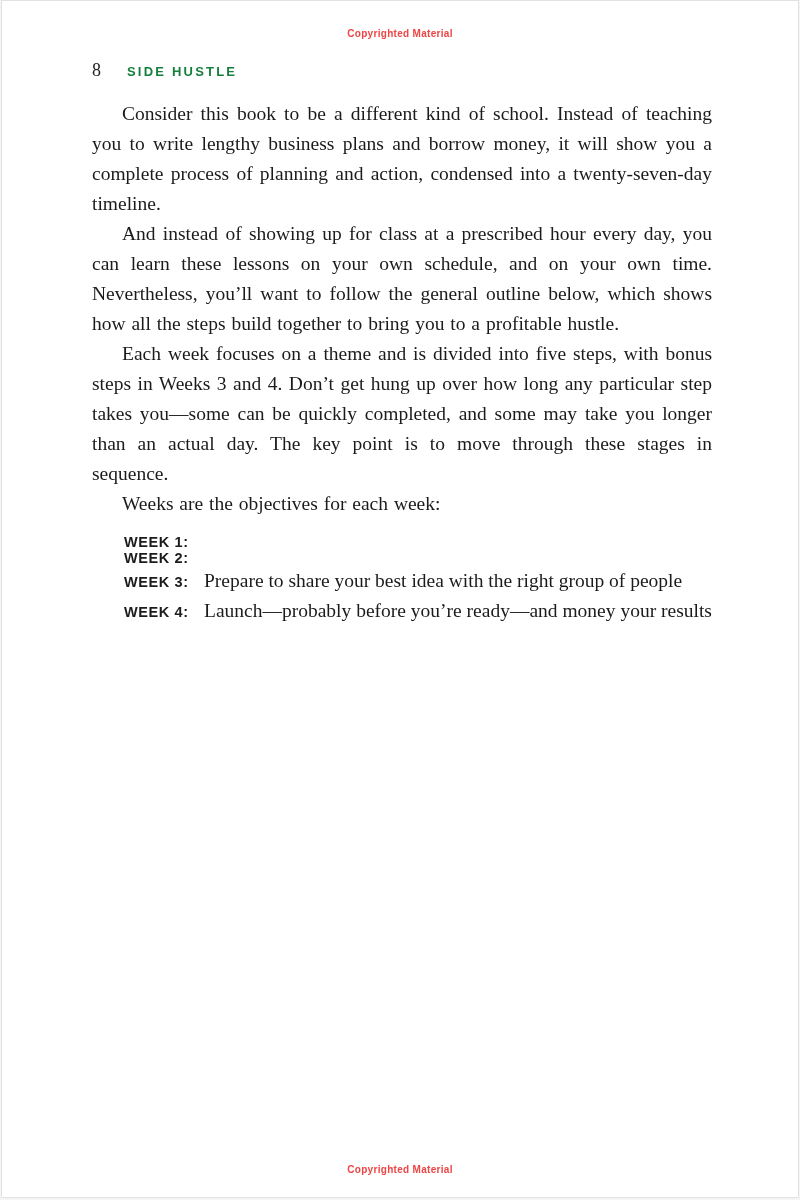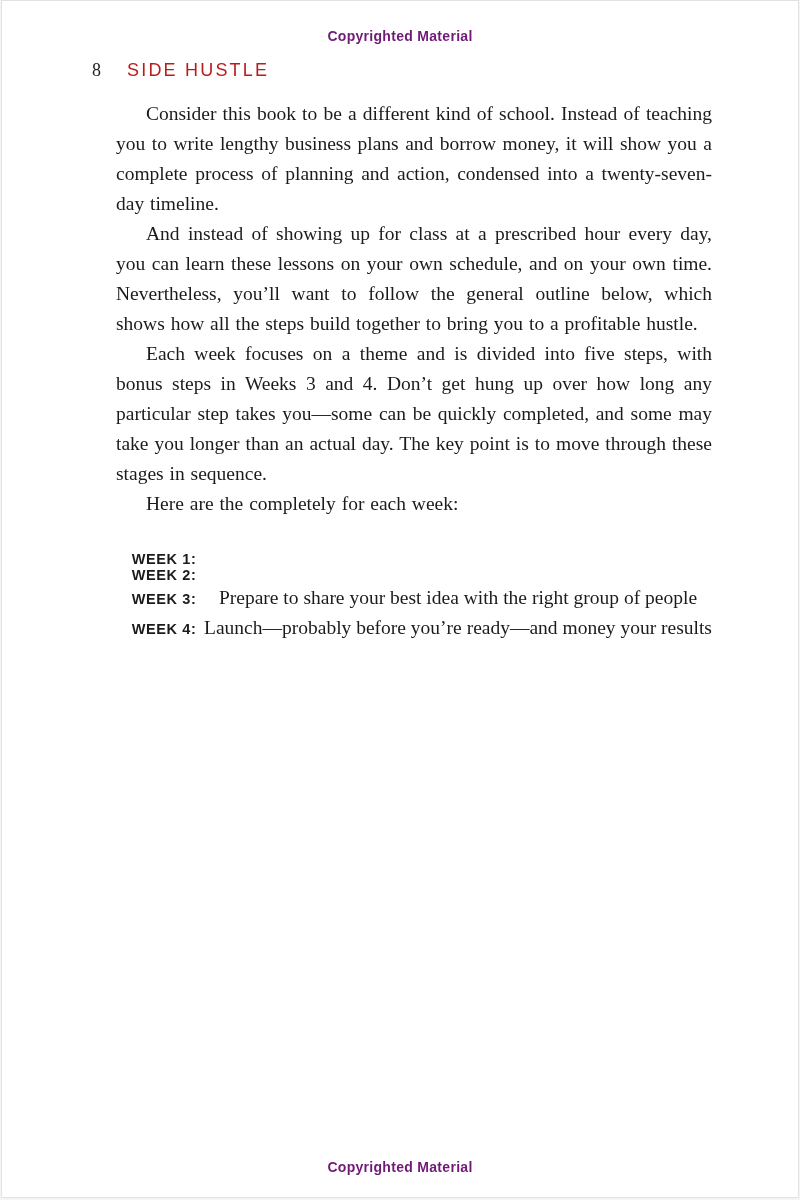--- a/index.html
+++ b/index.html
@@ -14,22 +14,22 @@
     font-family: "Liberation Serif", serif;
     color: #1b1b1b;
     overflow: hidden;
   }
   .copyright {
     position: absolute;
     left: 0; right: 0;
     text-align: center;
     font-family: "Liberation Sans", sans-serif;
     font-weight: 700;
-    font-size: 14px;
-    color: #701a75;
+    font-size: 10px;
+    color: #ef4444;
     letter-spacing: 0.3px;
   }
   .copyright.top { top: 27px; }
   .copyright.bottom { bottom: 22px; }
   .running-header {
     position: absolute;
     top: 59px;
     left: 90px;
     right: 90px;
     font-family: "Liberation Sans", sans-serif;
@@ -38,43 +38,42 @@
     align-items: baseline;
   }
   .page-number {
     font-family: "Liberation Serif", serif;
     font-size: 18px;
     font-weight: 400;
     color: #222222;
     margin-right: 26px;
   }
   .running-head {
-    font-size: 18px;
-    font-weight: 400;
+    font-size: 13px;
+    font-weight: 700;
     letter-spacing: 2.2px;
-    color: #b91c1c;
+    color: #15803d;
   }
   .body-text {
     position: absolute;
     top: 98px;
     left: 90px;
     width: 620px;
   }
   .body-text p {
     margin: 0;
     font-size: 19.5px;
     line-height: 30px;
     text-align: justify;
     word-spacing: 1px;
   }
-  .body-text p.indented { text-indent: 30px; margin-left: 24px; }
+  .body-text p.indented { text-indent: 30px; }
   .week-list {
-    margin-top: 32px;
+    margin-top: 15px;
     margin-left: 32px;
-    text-align: center;
   }
   .week-item {
     display: flex;
     align-items: baseline;
   }
   .week-label {
     flex: 0 0 80px;
     font-family: "Liberation Sans", sans-serif;
     font-weight: 700;
     font-size: 14.5px;
@@ -97,21 +96,21 @@
 
   <div class="running-header">
     <span class="page-number">8</span>
     <span class="running-head">SIDE HUSTLE</span>
   </div>
 
   <div class="body-text">
     <p class="indented">Consider this book to be a different kind of school. Instead of teaching you to write lengthy business plans and borrow money, it will show you a complete process of planning and action, condensed into a twenty-seven-day timeline.</p>
     <p class="indented">And instead of showing up for class at a prescribed hour every day, you can learn these lessons on your own schedule, and on your own time. Nevertheless, you’ll want to follow the general outline below, which shows how all the steps build together to bring you to a profitable hustle.</p>
     <p class="indented">Each week focuses on a theme and is divided into five steps, with bonus steps in Weeks 3 and 4. Don’t get hung up over how long any particular step takes you—some can be quickly completed, and some may take you longer than an actual day. The key point is to move through these stages in sequence.</p>
-    <p class="indented">Here are the completely for each week:</p>
+    <p class="indented">Weeks are the objectives for each week:</p>
 
     <div class="week-list">
       <div class="week-item">
         <span class="week-label">WEEK 1:</span>
       </div>
       <div class="week-item">
         <span class="week-label">WEEK 2:</span>
       </div>
       <div class="week-item">
         <span class="week-label">WEEK 3:</span>

